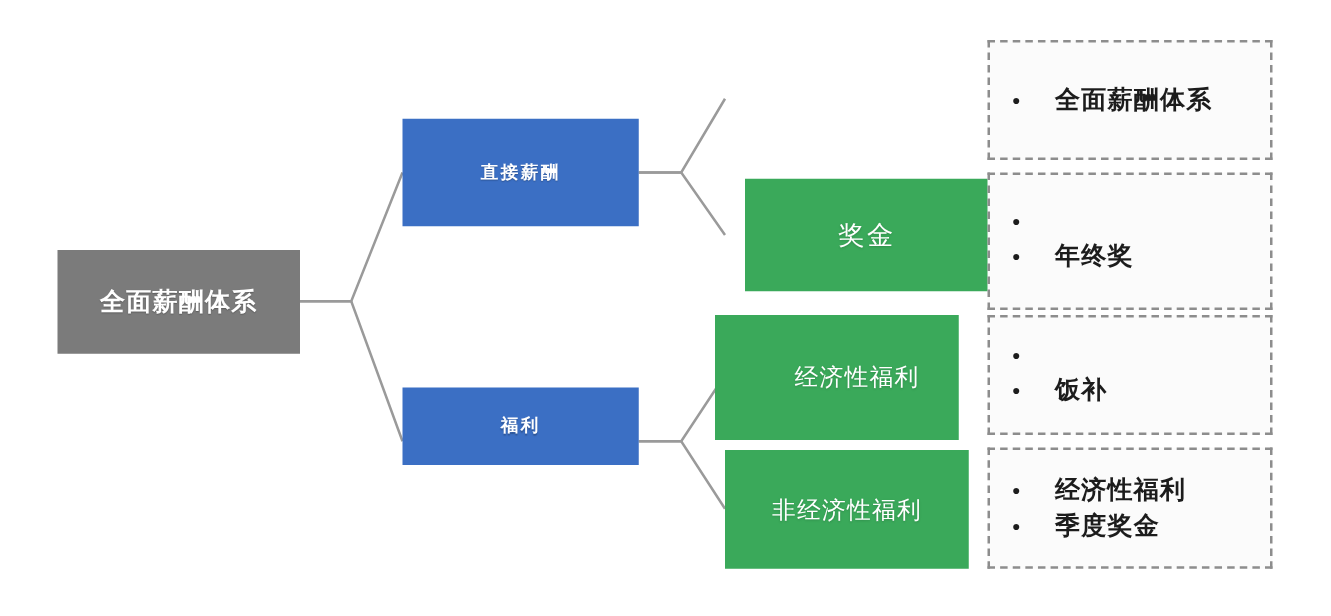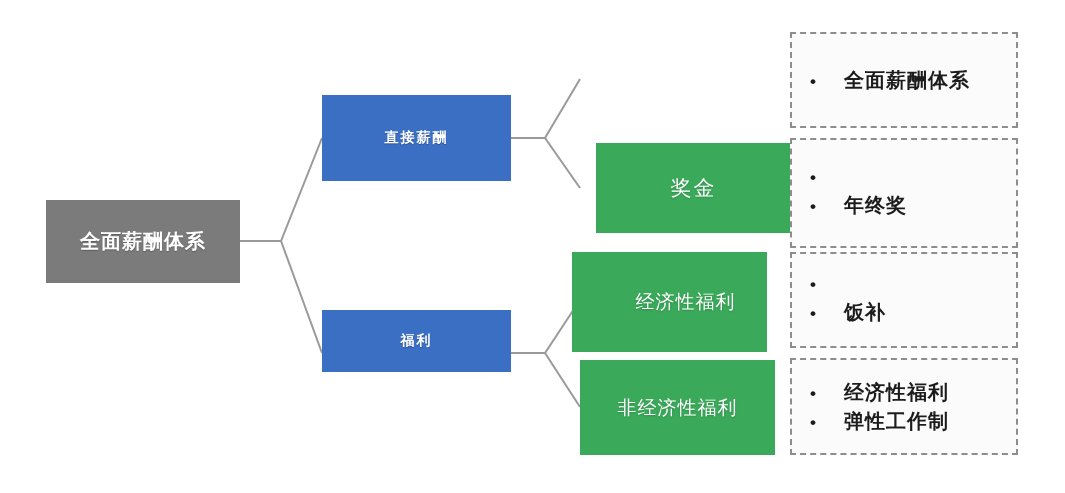--- a/index.html
+++ b/index.html
@@ -166,17 +166,17 @@
     </div>
   </div>
 
   <div class="detail-box" style="left:790px; top:358px; width:228px; height:97px;">
     <div class="detail-item">
       <span class="bullet">•</span>
       <span class="detail-text">经济性福利</span>
     </div>
     <div class="detail-item">
       <span class="bullet">•</span>
-      <span class="detail-text">弹性工作制</span>
+      <span class="detail-text">季度奖金</span>
     </div>
   </div>
 
 </div>
 
 </body></html>

